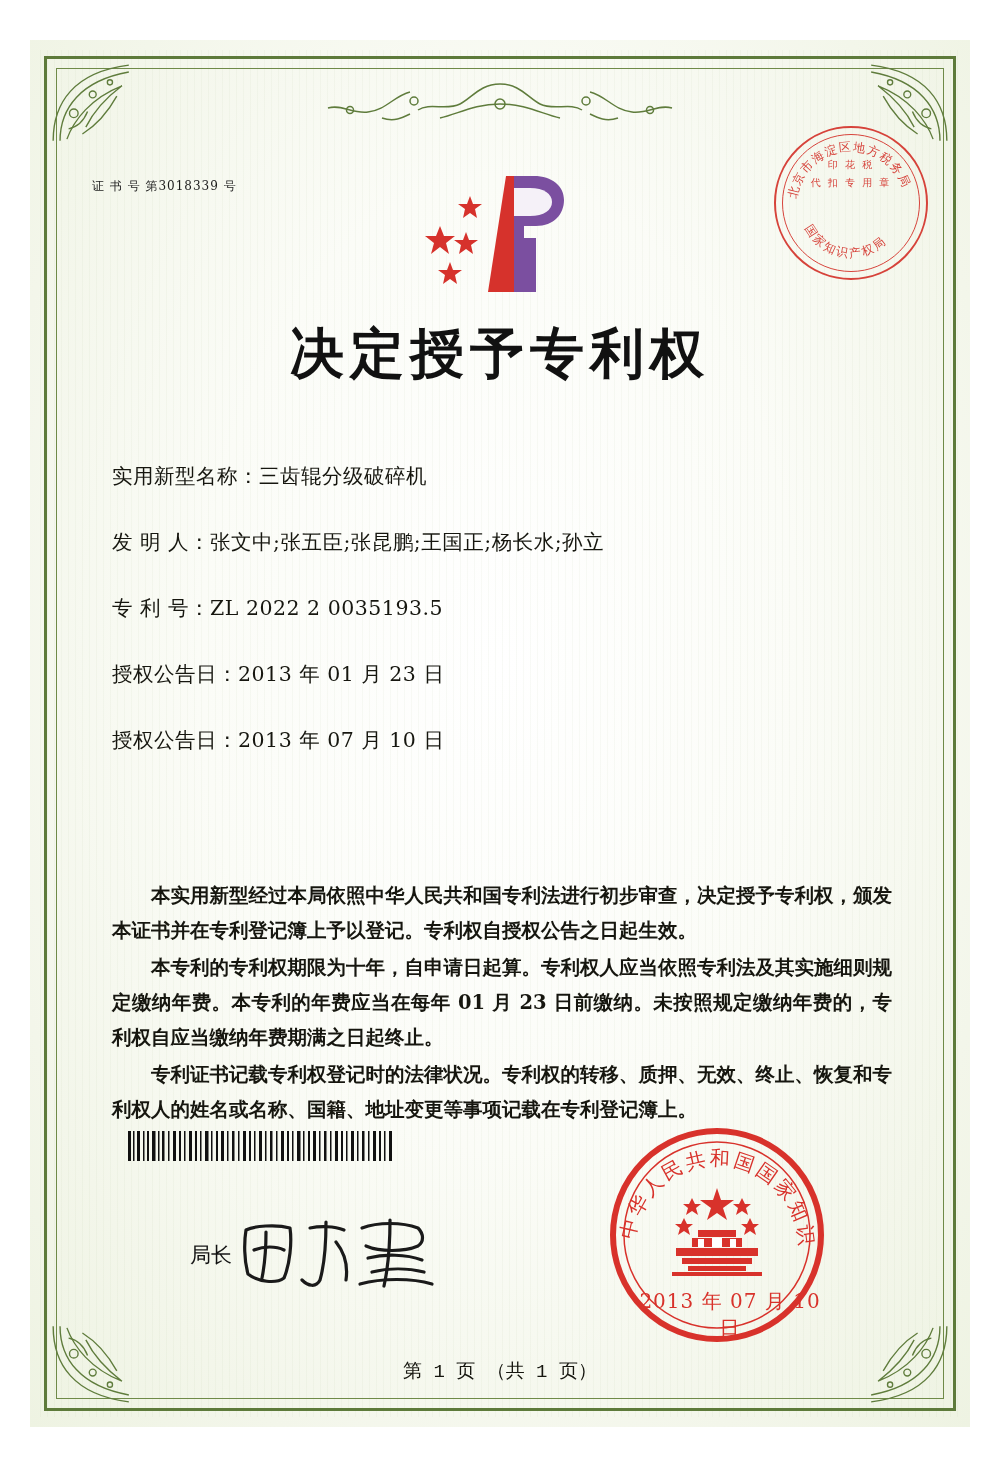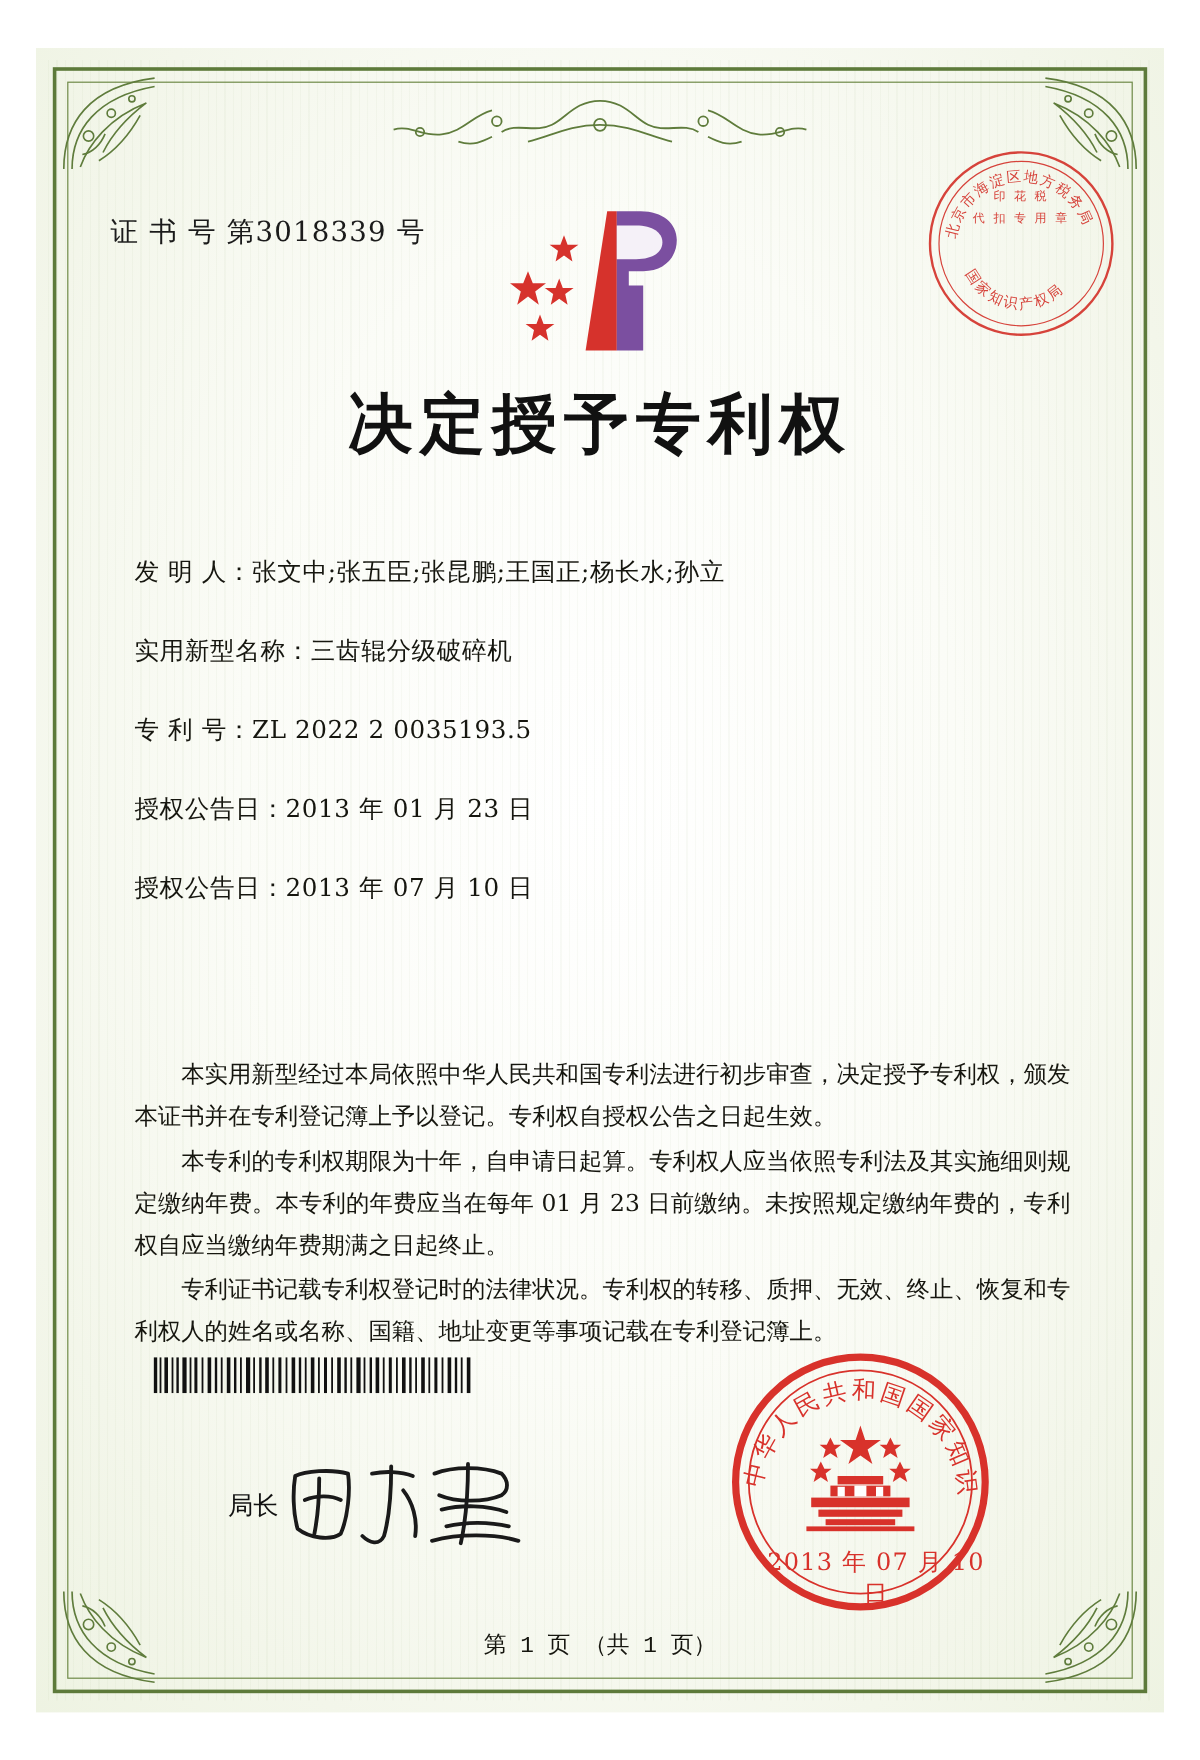--- a/index.html
+++ b/index.html
@@ -62,21 +62,21 @@
     width: 420px;
     height: 60px;
     color: #5f7c3c;
   }
   .top-flourish svg { width:100%; height:100%; display:block; }
 
   .cert-no {
     position: absolute;
     left: 92px;
     top: 178px;
-    font-size: 23px;
+    font-size: 12px;
     color: #1b1b1b;
     letter-spacing: 1px;
     font-family: "DejaVu Serif", "Liberation Serif", serif;
   }
 
   
   .logo {
     position: absolute;
     left: 418px;
     top: 168px;
@@ -154,20 +154,21 @@
     top: 878px;
     font-size: 19.5px;
     line-height: 35px;
     color: #16160f;
     text-align: justify;
     font-family: "DejaVu Serif", "Liberation Serif", serif;
   }
   .body-text p {
     margin: 0 0 2px 0;
     text-indent: 2em;
+    font-weight: bold;
   }
 
   .barcode {
     position: absolute;
     left: 128px;
     top: 1131px;
     width: 268px;
     height: 30px;
   }
   .barcode svg { width: 100%; height: 100%; display: block; }
@@ -336,24 +337,24 @@
     <div class="mid">
       <div>印 花 税</div>
       <div>代 扣 专 用 章</div>
     </div>
   </div>
 
   <div class="title">决定授予专利权</div>
 
   <div class="fields">
     <div class="field">
+      <span class="lbl">实用新型名称：</span><span class="val">三齿辊分级破碎机</span>
+    </div>
+    <div class="field">
       <span class="lbl">发  明  人：</span><span class="val">张文中;张五臣;张昆鹏;王国正;杨长水;孙立</span>
-    </div>
-    <div class="field">
-      <span class="lbl">实用新型名称：</span><span class="val">三齿辊分级破碎机</span>
     </div>
     <div class="field">
       <span class="lbl">专  利  号：</span><span class="val">ZL 2022 2 0035193.5</span>
     </div>
     <div class="field">
       <span class="lbl">授权公告日：</span><span class="val">2013 年 01 月 23 日</span>
     </div>
     <div class="field">
       <span class="lbl">授权公告日：</span><span class="val">2013 年 07 月 10 日</span>
     </div>

